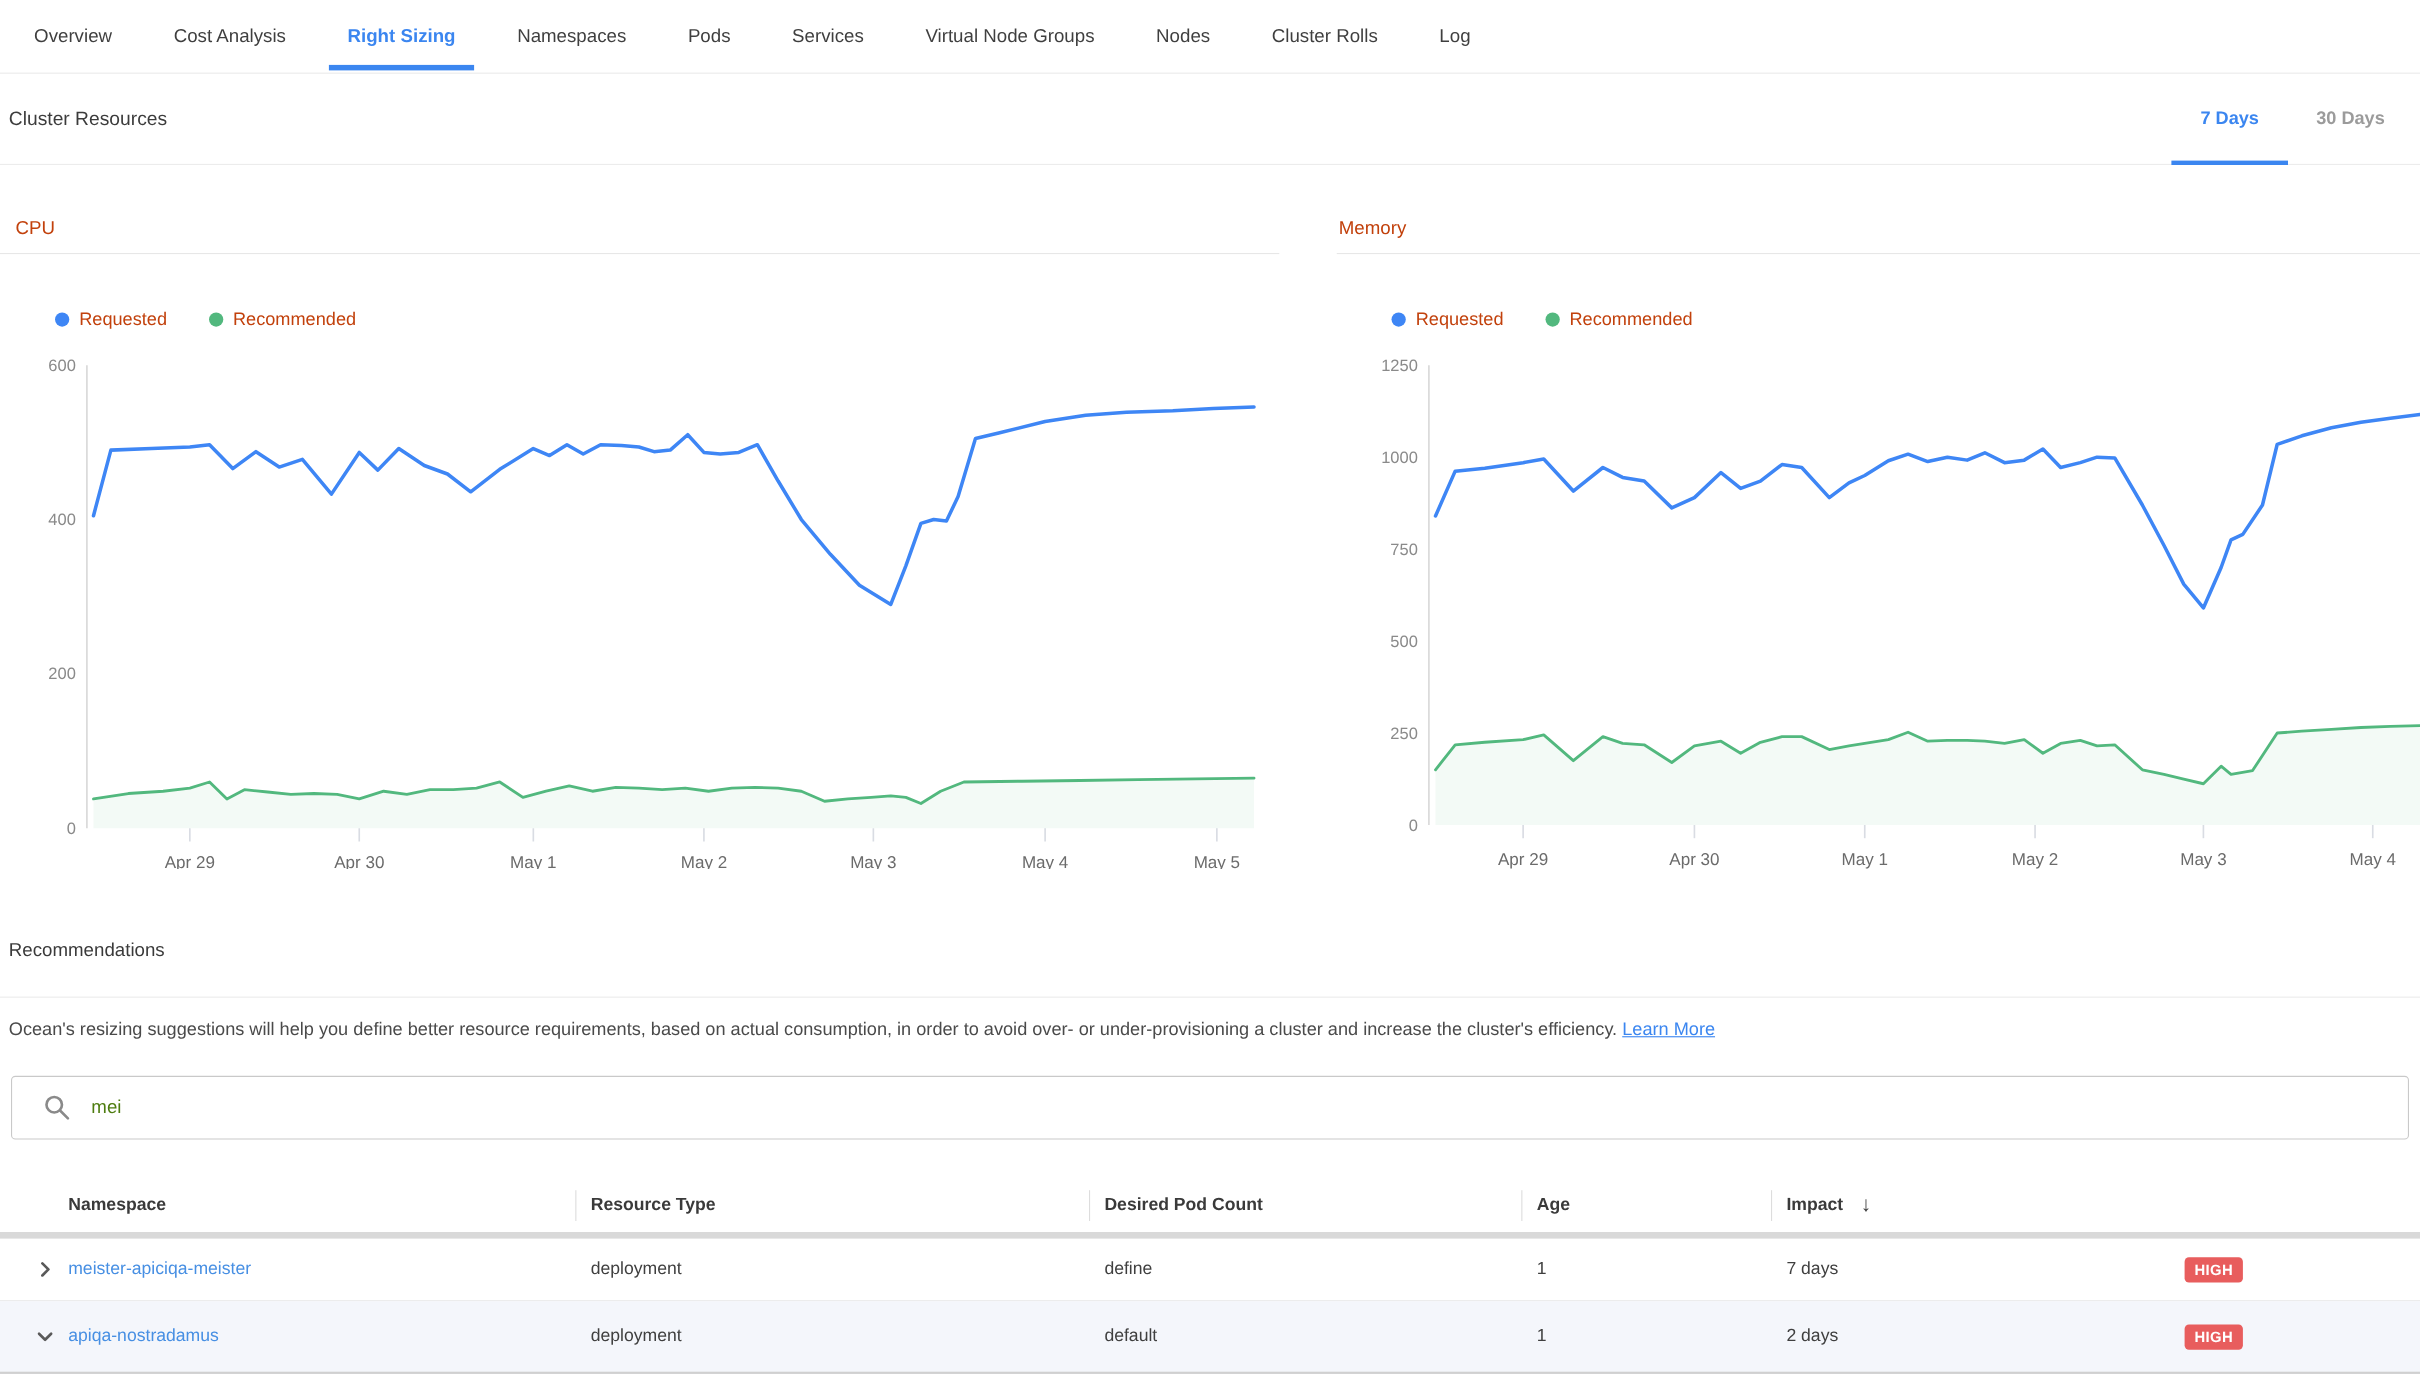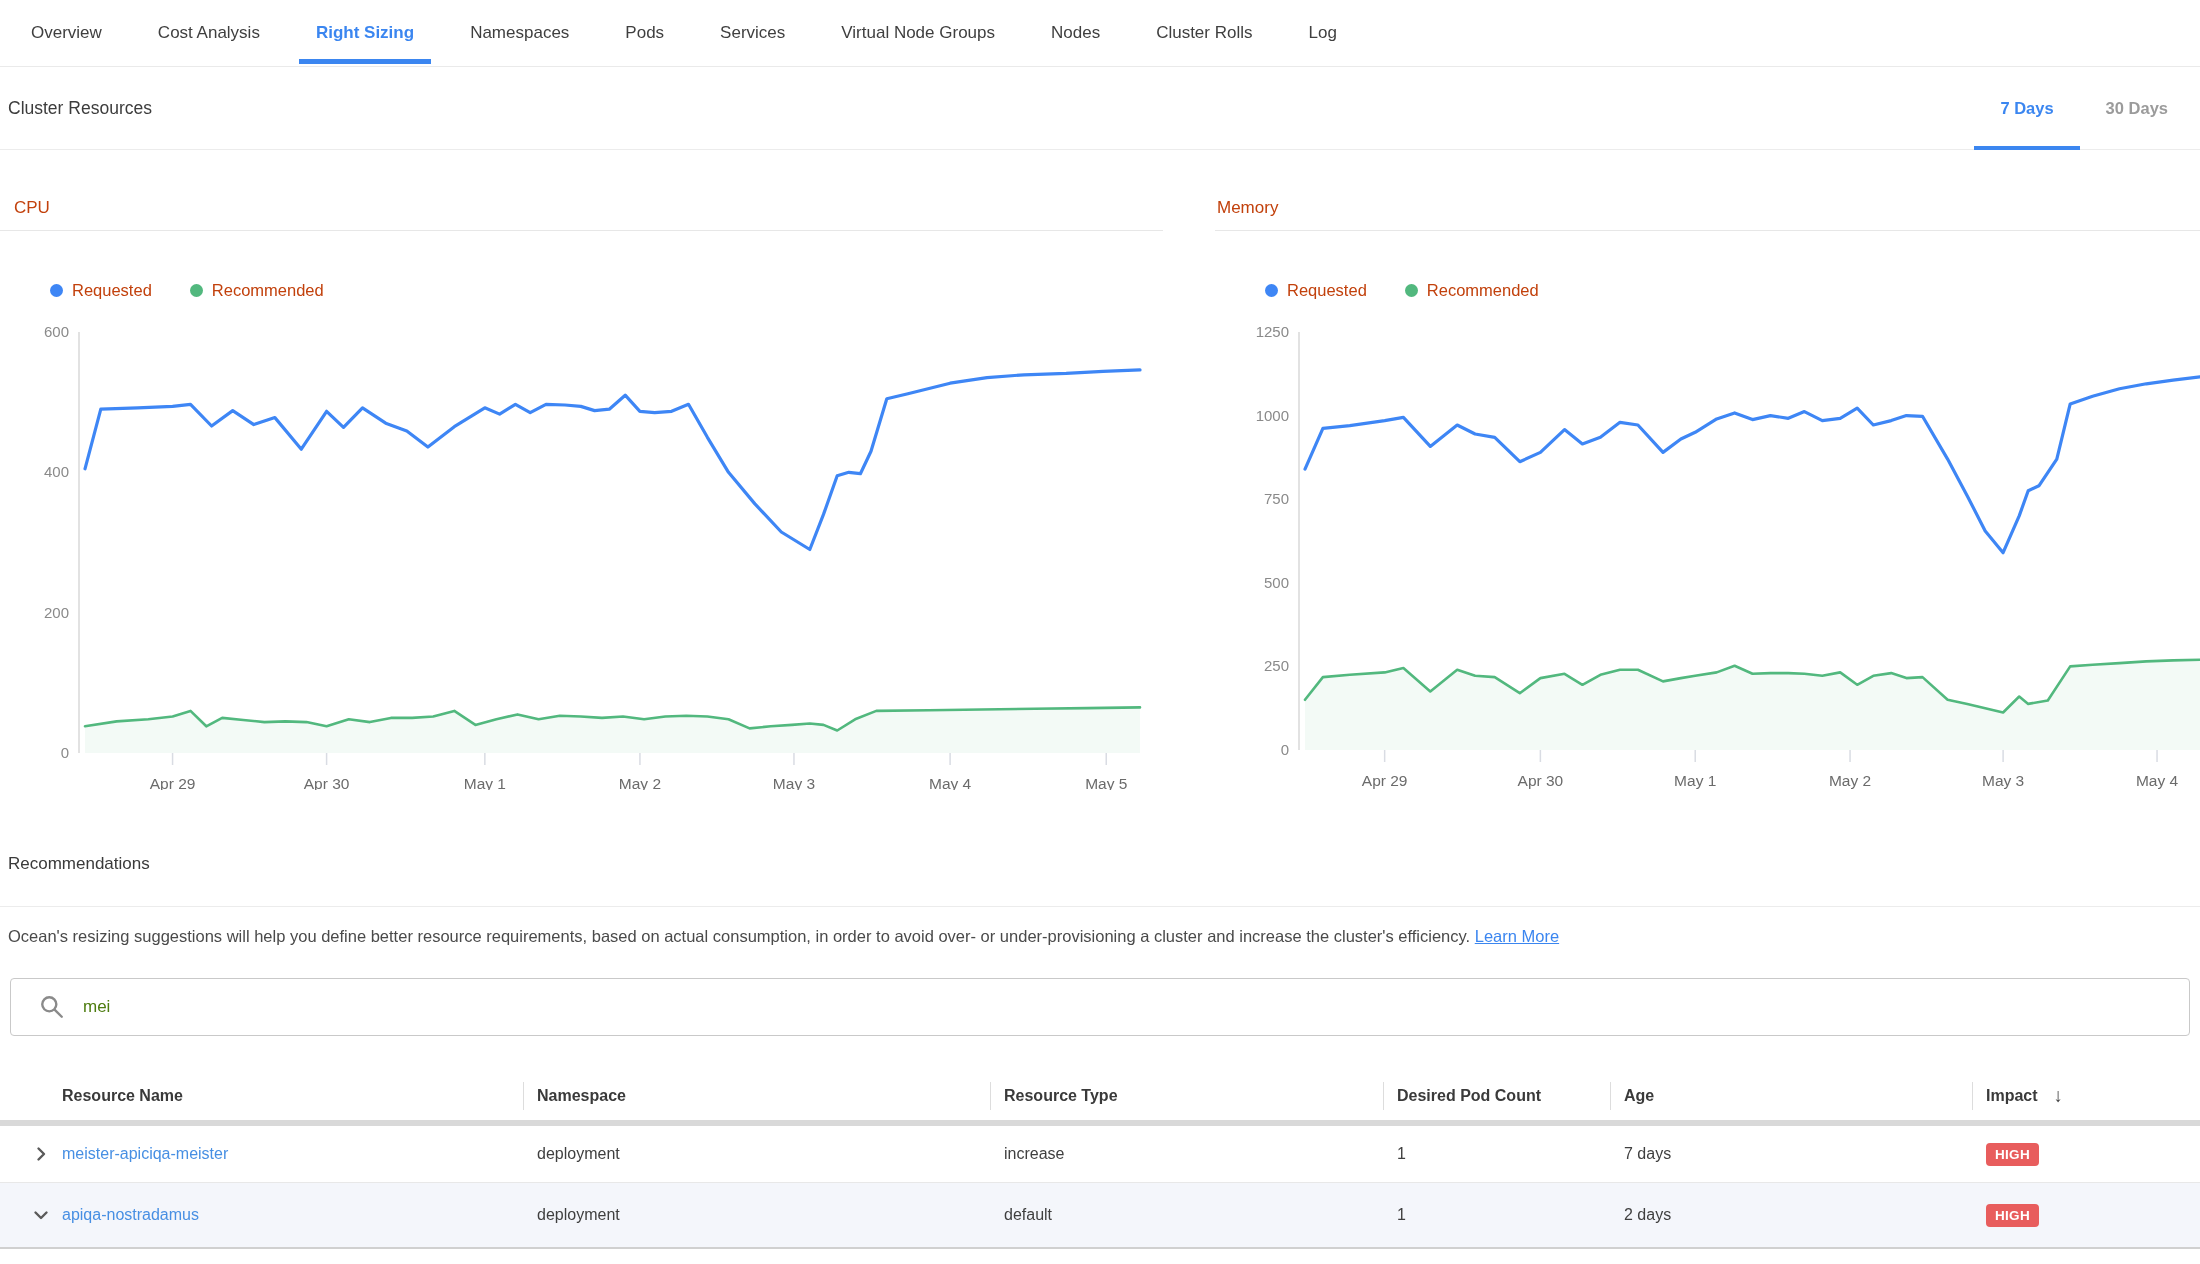--- a/index.html
+++ b/index.html
@@ -182,23 +182,20 @@
         <circle cx="9.5" cy="9.5" r="6.5" fill="none" stroke="#8a8a8a" stroke-width="2.2"></circle>
         <line x1="14.6" y1="14.6" x2="21" y2="21" stroke="#8a8a8a" stroke-width="2.2" stroke-linecap="round"></line>
       </svg>
       <input type="text" value="mei" style="">
     </div>
 
     <div class="table">
       <div class="tr thead">
           <div class="th"></div>
           <div class="th">
-            <span>Resource Name</span>
-          </div>
-          <div class="th">
             <span>Namespace</span>
           </div>
           <div class="th">
             <span>Resource Type</span>
           </div>
           <div class="th">
             <span>Desired Pod Count</span>
           </div>
           <div class="th">
             <span>Age</span>
@@ -210,21 +207,21 @@
         </div>
       <div class="tbody">
           <div class="tr row">
             <div class="td td-chevron">
               <svg width="24" height="24" viewBox="0 0 24 24">
                 <polyline points="9.5,6.5 15,12 9.5,17.5" fill="none" stroke="#5a5a5a" stroke-width="2.4" stroke-linecap="round" stroke-linejoin="round"></polyline>
               </svg>
             </div>
             <div class="td name-link">meister-apiciqa-meister</div>
             <div class="td">deployment</div>
-            <div class="td">increase</div>
+            <div class="td">define</div>
             <div class="td">1</div>
             <div class="td">7 days</div>
             <div class="td"><span class="badge">HIGH</span></div>
           </div>
           <div class="tr row alt">
             <div class="td td-chevron">
               <svg width="24" height="24" viewBox="0 0 24 24">
                 <polyline points="6.5,9.5 12,15 17.5,9.5" fill="none" stroke="#5a5a5a" stroke-width="2.4" stroke-linecap="round" stroke-linejoin="round"></polyline>
               </svg>
             </div>

